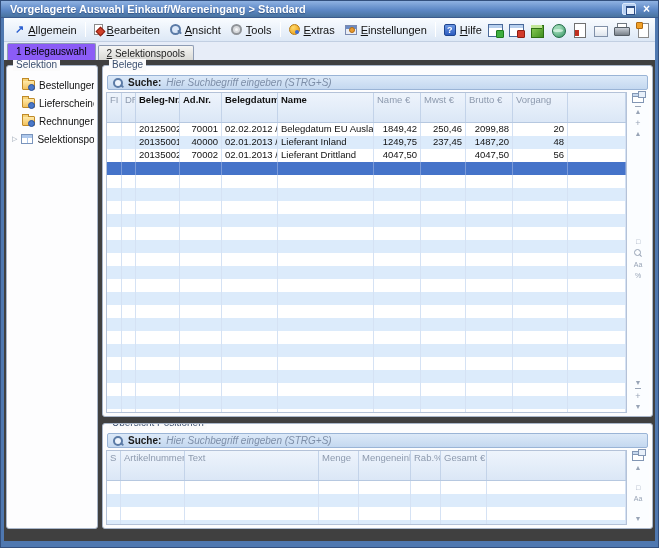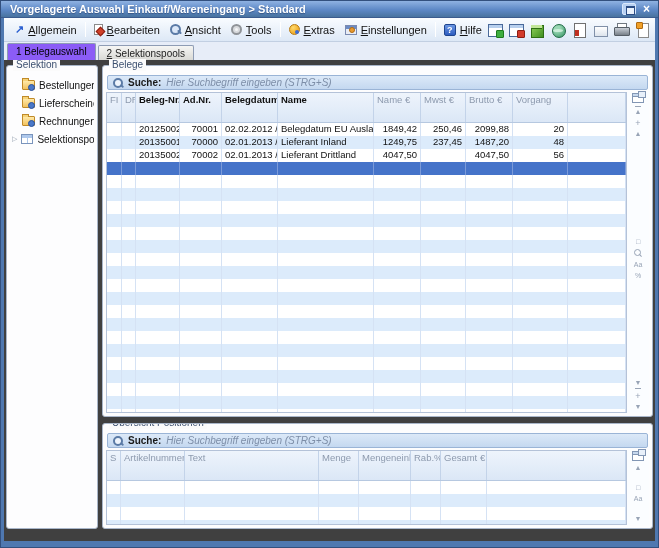--- a/index.html
+++ b/index.html
@@ -273,21 +273,21 @@
                 <div class="g-cell c6 num">1849,42</div>
                 <div class="g-cell c7 num">250,46</div>
                 <div class="g-cell c8 num">2099,88</div>
                 <div class="g-cell c9 num">20</div>
                 <div class="g-cell cF"></div>
               </div>
               <div class="g-row">
                 <div class="g-cell c0"></div>
                   <div class="g-cell c1"></div>
                 <div class="g-cell c2 num">20135001</div>
-                <div class="g-cell c3 num">70000</div>
+                <div class="g-cell c3 num">40000</div>
                 <div class="g-cell c4">02.01.2013 /Mi</div>
                 <div class="g-cell c5">Lieferant Inland</div>
                 <div class="g-cell c6 num">1249,75</div>
                 <div class="g-cell c7 num">237,45</div>
                 <div class="g-cell c8 num">1487,20</div>
                 <div class="g-cell c9 num">48</div>
                 <div class="g-cell cF"></div>
               </div>
               <div class="g-row">
                 <div class="g-cell c0"></div>

